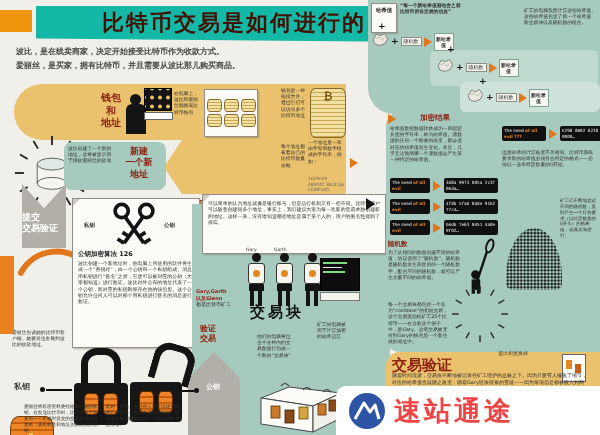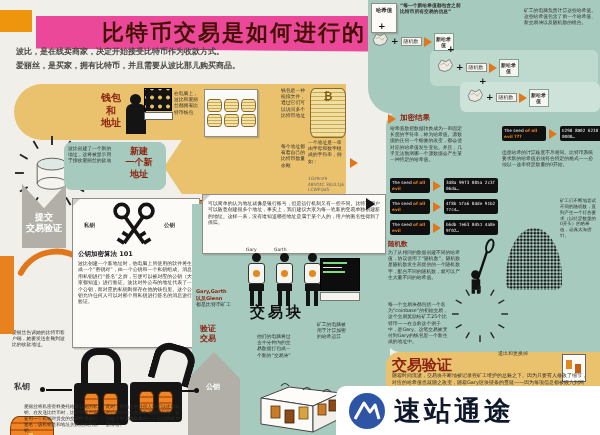--- a/index.html
+++ b/index.html
@@ -36,21 +36,21 @@
   .dot{width:5px;height:5px;background:#111;border-radius:50%}
   .hline{height:2px;background:#111}
   .just{text-align:justify}
 </style>
 </head>
 <body>
 
 <div class="canvas">
 
   <div class="abs" style="left:0;top:10;left:0px;top:10px;width:32px;height:22px;background:#ef940d"></div>
-  <div class="abs" style="left:36px;top:16px;width:396px;height:36px;background:#ec4899;clip-path:polygon(0 0,100% 0,98.5% 100%,0 90%)">
+  <div class="abs" style="left:36px;top:6px;width:396px;height:36px;background:#14b8a6;clip-path:polygon(0 0,100% 0,98.5% 100%,0 90%)">
     <div style="text-align:center;line-height:34px;font-size:22px;font-weight:900;color:#441002;letter-spacing:2px">比特币交易是如何进行的</div>
   </div>
   <div class="abs tx" style="left:16px;top:47px;width:270px;font-size:8px;font-weight:700;color:#46453f">波比，是在线卖商家，决定开始接受比特币作为收款方式。</div>
   <div class="abs tx" style="left:16px;top:61px;width:280px;font-size:8px;font-weight:700;color:#46453f">爱丽丝，是买家，拥有比特币，并且需要从波比那儿购买商品。</div>
 
   <div class="abs teal" style="left:368px;top:0;width:232px;height:114px;border-radius:0 0 0 26px"></div>
   <div class="abs" style="left:430px;top:50px;width:168px;height:36px;background:#bedacf;border-radius:6px"></div>
   <div class="abs" style="left:460px;top:82px;width:140px;height:30px;background:#cde2d9;border-radius:6px"></div>
 
   <div class="abs wbox" style="left:371px;top:3px;width:24px;height:28px">
@@ -161,21 +161,21 @@
   </div>
   <div class="abs teal" style="left:64px;top:142px;width:102px;height:48px;border-radius:8px"></div>
   <div class="abs tx" style="left:68px;top:146px;width:46px;height:40px;font-size:4.8px">波比创建了一个新的地址，这将被显示用于接收爱丽丝的款项</div>
   <div class="abs red" style="left:116px;top:146px;width:46px;text-align:center;font-size:9px;line-height:1.25">
     <div>新建</div>
     <div>一个新</div>
     <div>地址</div>
   </div>
 
   <div class="abs gray" style="left:22px;top:184px;width:44px;height:64px;clip-path:polygon(0 0,50% 38%,100% 0,100% 100%,0 100%)">
-    <div style="padding-top:28px;text-align:center;color:#fff;font-weight:700;font-size:9px;line-height:1.2">
+    <div style="padding-top:28px;color:#fff;font-weight:700;font-size:9px;line-height:1.2">
       <div>提交</div>
       <div>交易验证</div>
     </div>
   </div>
   <div class="abs" style="left:12px;top:244px;width:84px;height:34px">
     <svg width="84" height="34" viewBox="0 0 90 40">
         <path d="M6 34 C 22 4, 62 2, 80 22" fill="none" stroke="#e2761b" stroke-width="7" stroke-linecap="round"></path>
         <polygon points="70,18 88,24 74,34" fill="#e2761b"></polygon>
       </svg>
   </div>
@@ -196,21 +196,21 @@
           <line x1="46" y1="42" x2="54" y2="37"></line>
         <circle cx="55" cy="11" r="8"></circle>
           <line x1="51" y1="18" x2="28" y2="50"></line>
           <line x1="28" y1="50" x2="20" y2="45"></line>
           <line x1="34" y1="42" x2="26" y2="37"></line>
       </g>
     </svg>
   </div>
   <div class="abs tx" style="left:84px;top:222px;font-size:5.5px;font-weight:700;color:#333">私钥</div>
   <div class="abs tx" style="left:164px;top:222px;font-size:5.5px;font-weight:700;color:#333">公钥</div>
-  <div class="abs tx" style="left:78px;top:250px;width:114px;font-size:6.5px;font-weight:700;color:#1c1c1c">公钥加密算法 101</div>
+  <div class="abs tx" style="left:78px;top:250px;width:114px;font-size:6.5px;font-weight:700;color:#1c1c1c">公钥加密算法 126</div>
   <div class="abs tx just" style="left:78px;top:260px;width:114px;height:82px;font-size:4.9px">波比创建一个新地址时，他电脑上所使用的软件将生成一个“密钥对”，由一个公钥和一个私钥组成。消息用私钥进行“签名”之后，它便可以被对应的公钥（大家都知道）进行验证。波比对外公布的地址代表了一个公钥，而对应的私钥则保存在他的钱包里。这个公钥允许任何人可以对那个用私钥进行签名的消息进行验证。</div>
 
   <div class="abs teal" style="left:192px;top:204px;width:198px;height:231px;border-radius:0 20px 0 0"></div>
 
   <div class="abs wbox fold" style="left:202px;top:194px;width:182px;height:58px">
     <div class="tx just" style="padding:5px;font-size:4.9px">可以简单的认为地址就像是银行账号，但是运行机制又有一些不同。比特币用户可以随意创建很多个地址，事实上，我们建议大家为每一笔新的交易单独创建新的地址。这样一来，没有谁知道哪些地址是属于某个人的，用户的匿名性得到了保障。</div>
   </div>
   <div class="abs arrB" style="left:366px;top:198px"></div>
   <div class="abs arrO" style="left:350px;top:158px"></div>
 
@@ -288,21 +288,21 @@
       <rect x="30" y="28" width="9" height="13" fill="#8a4a1a" stroke="#3a1e04" stroke-width="0.8"></rect>
       <rect x="44" y="25" width="9" height="12" fill="#d8a23e" stroke="#6a4a0c" stroke-width="0.8"></rect>
       <rect x="63" y="22" width="8" height="11" fill="#c97b2a" stroke="#5a3208" stroke-width="0.8"></rect>
       <rect x="74" y="18" width="8" height="11" fill="#8a4a1a" stroke="#3a1e04" stroke-width="0.8"></rect>
     </svg>
   </div>
 
   <div class="abs teal" style="left:386px;top:112px;width:214px;height:240px;border-radius:14px 0 0 14px"></div>
 
   <div class="abs arrO" style="left:388px;top:114px"></div>
-  <div class="abs red" style="left:400px;top:113px;width:70px;text-align:left;font-size:7.5px">加密结果</div>
+  <div class="abs red" style="left:400px;top:113px;width:70px;text-align:center;font-size:7.5px">加密结果</div>
   <div class="abs tx" style="left:390px;top:126px;width:74px;height:50px;font-size:4.8px">哈希函数把数据转换成为一串固定长度的字符串，称为哈希值。源数据的任何一个细微的改变，都会使对应的哈希值发生变化。并且，几乎无法预测哪一个源数据会产生某一种特定的哈希值。</div>
 
   <div class="abs pairrow" style="left:390px;top:178px">
     <span class="blackbox" style="width:36px"><span>The seed</span> <span class="l2">of all evil</span></span>
     <span class="arrO"></span>
     <span class="outbox" style="width:50px">3d8a 99f3 085a 2c3f 06da…</span>
   </div>
   <div class="abs pairrow" style="left:390px;top:199px">
     <span class="blackbox" style="width:36px"><span>The seed</span> <span class="l2">of all evil</span></span>
     <span class="arrO"></span>
@@ -390,16 +390,16 @@
   <div class="abs tx" style="left:24px;top:404px;width:78px;height:30px;font-size:4.6px">爱丽丝将私密资料委托给确认她的私钥。在发送比特币时，比特币账户需要用一个私钥对提交的交易申请进行签名，该私钥是和地址关联起来的私钥。</div>
   <div class="abs tx" style="left:106px;top:404px;width:78px;height:30px;font-size:4.6px">此时，网络上的任何人都可以使用她的公钥对这个交易申请进行检验，鉴别这个申请确实来自一个合法的账户拥有者。</div>
 
   <div class="abs" style="left:336px;top:386px;width:264px;height:49px;background:#fff;border-radius:10px 0 0 0">
     <span class="abs" style="left:12px;top:6px">
       <svg width="38" height="38" viewBox="0 0 38 38">
         <circle cx="19" cy="19" r="18" fill="#2e55a5"></circle>
         <path d="M7 27 L16 11 L22 20 L27 13 L31 27" fill="none" stroke="#fff" stroke-width="3" stroke-linejoin="round"></path>
       </svg>
     </span>
-    <span class="abs" style="left:58px;top:7px;font-size:27px;font-weight:700;color:#0f172a;letter-spacing:3px">速站通途</span>
+    <span class="abs" style="left:58px;top:7px;font-size:27px;font-weight:700;color:#ef4444;letter-spacing:3px">速站通途</span>
   </div>
 
 </div>
 
 </body></html>

